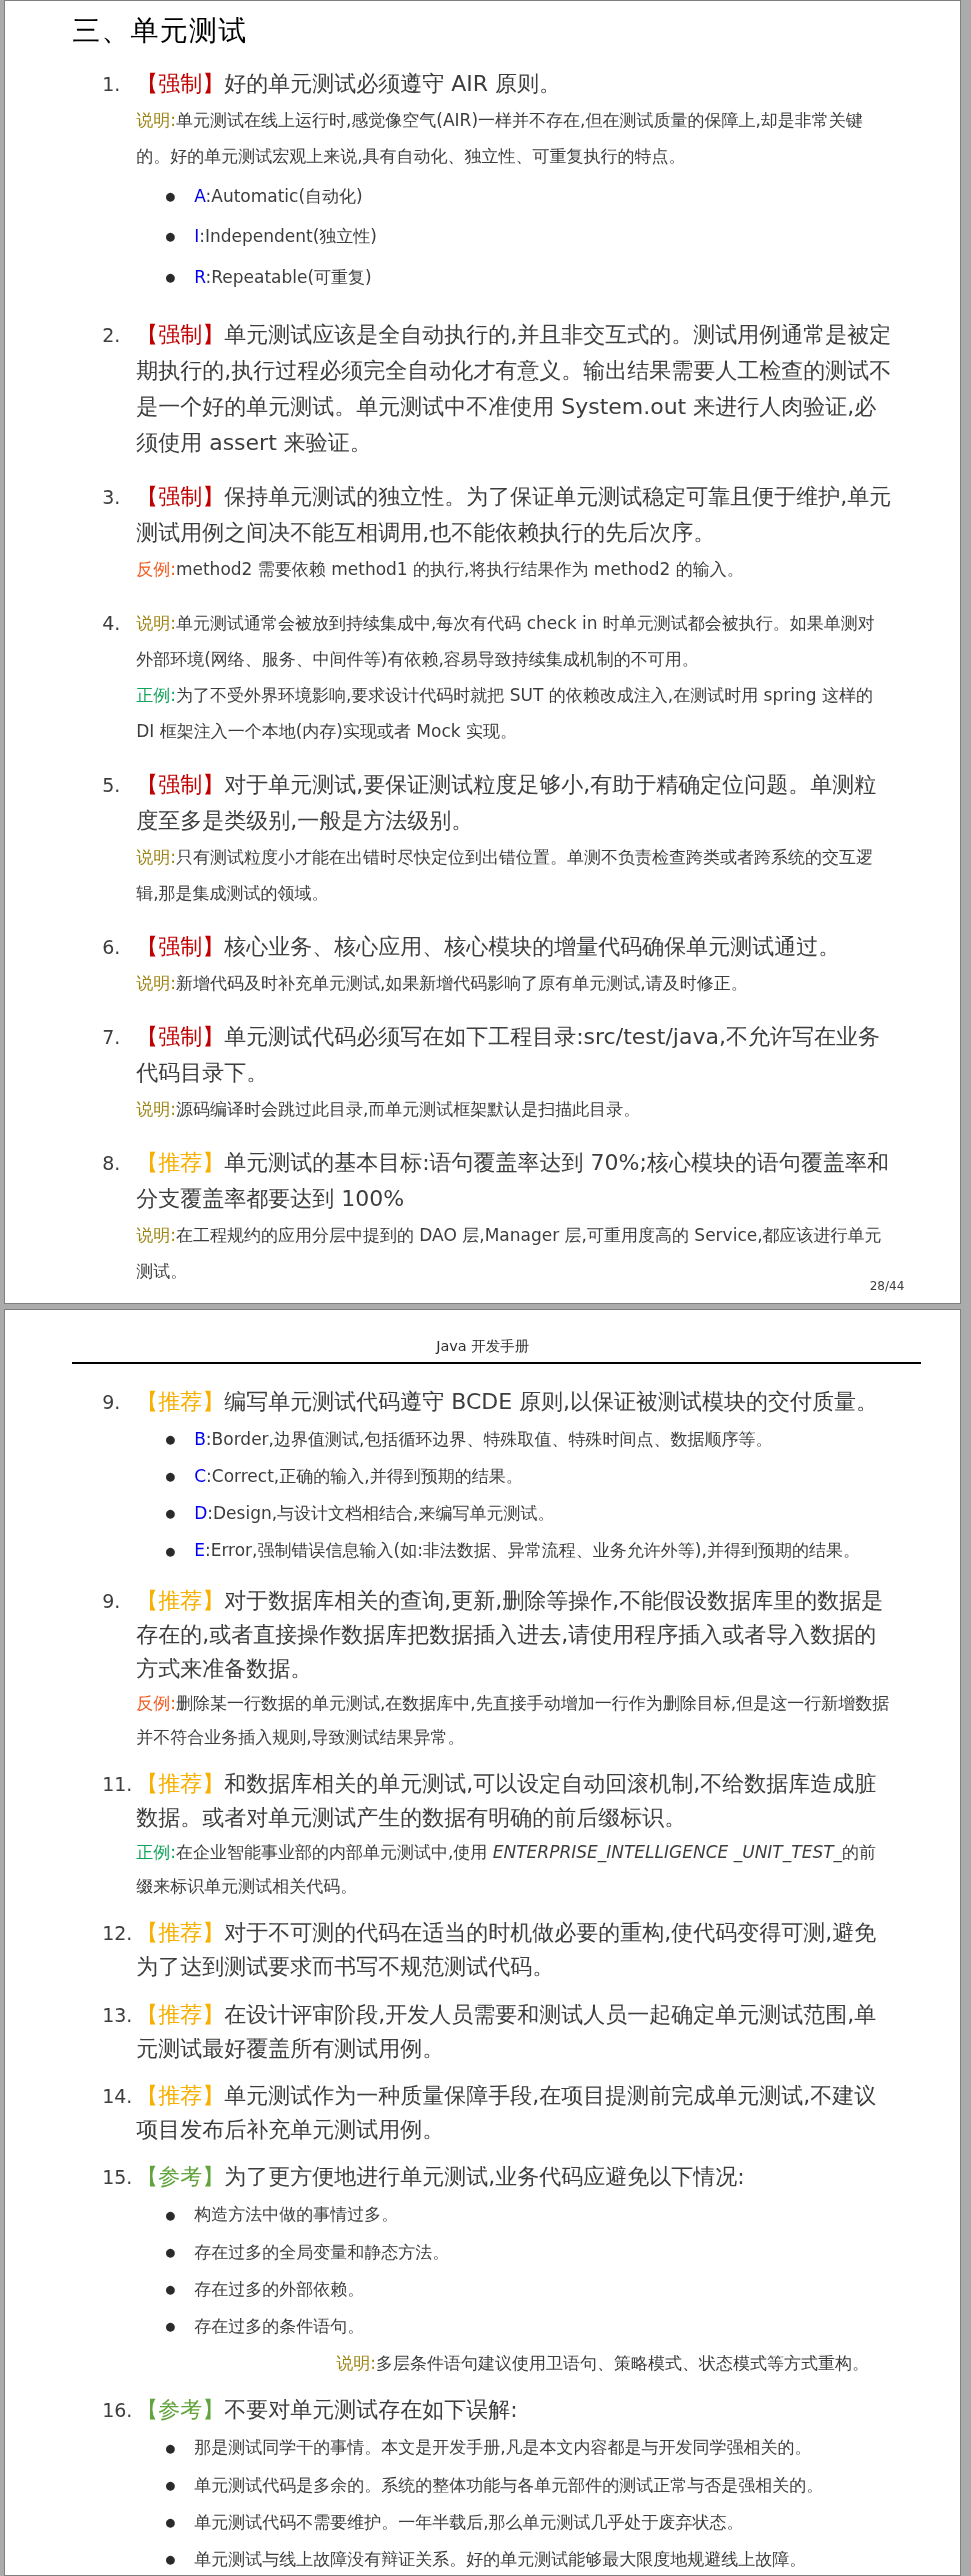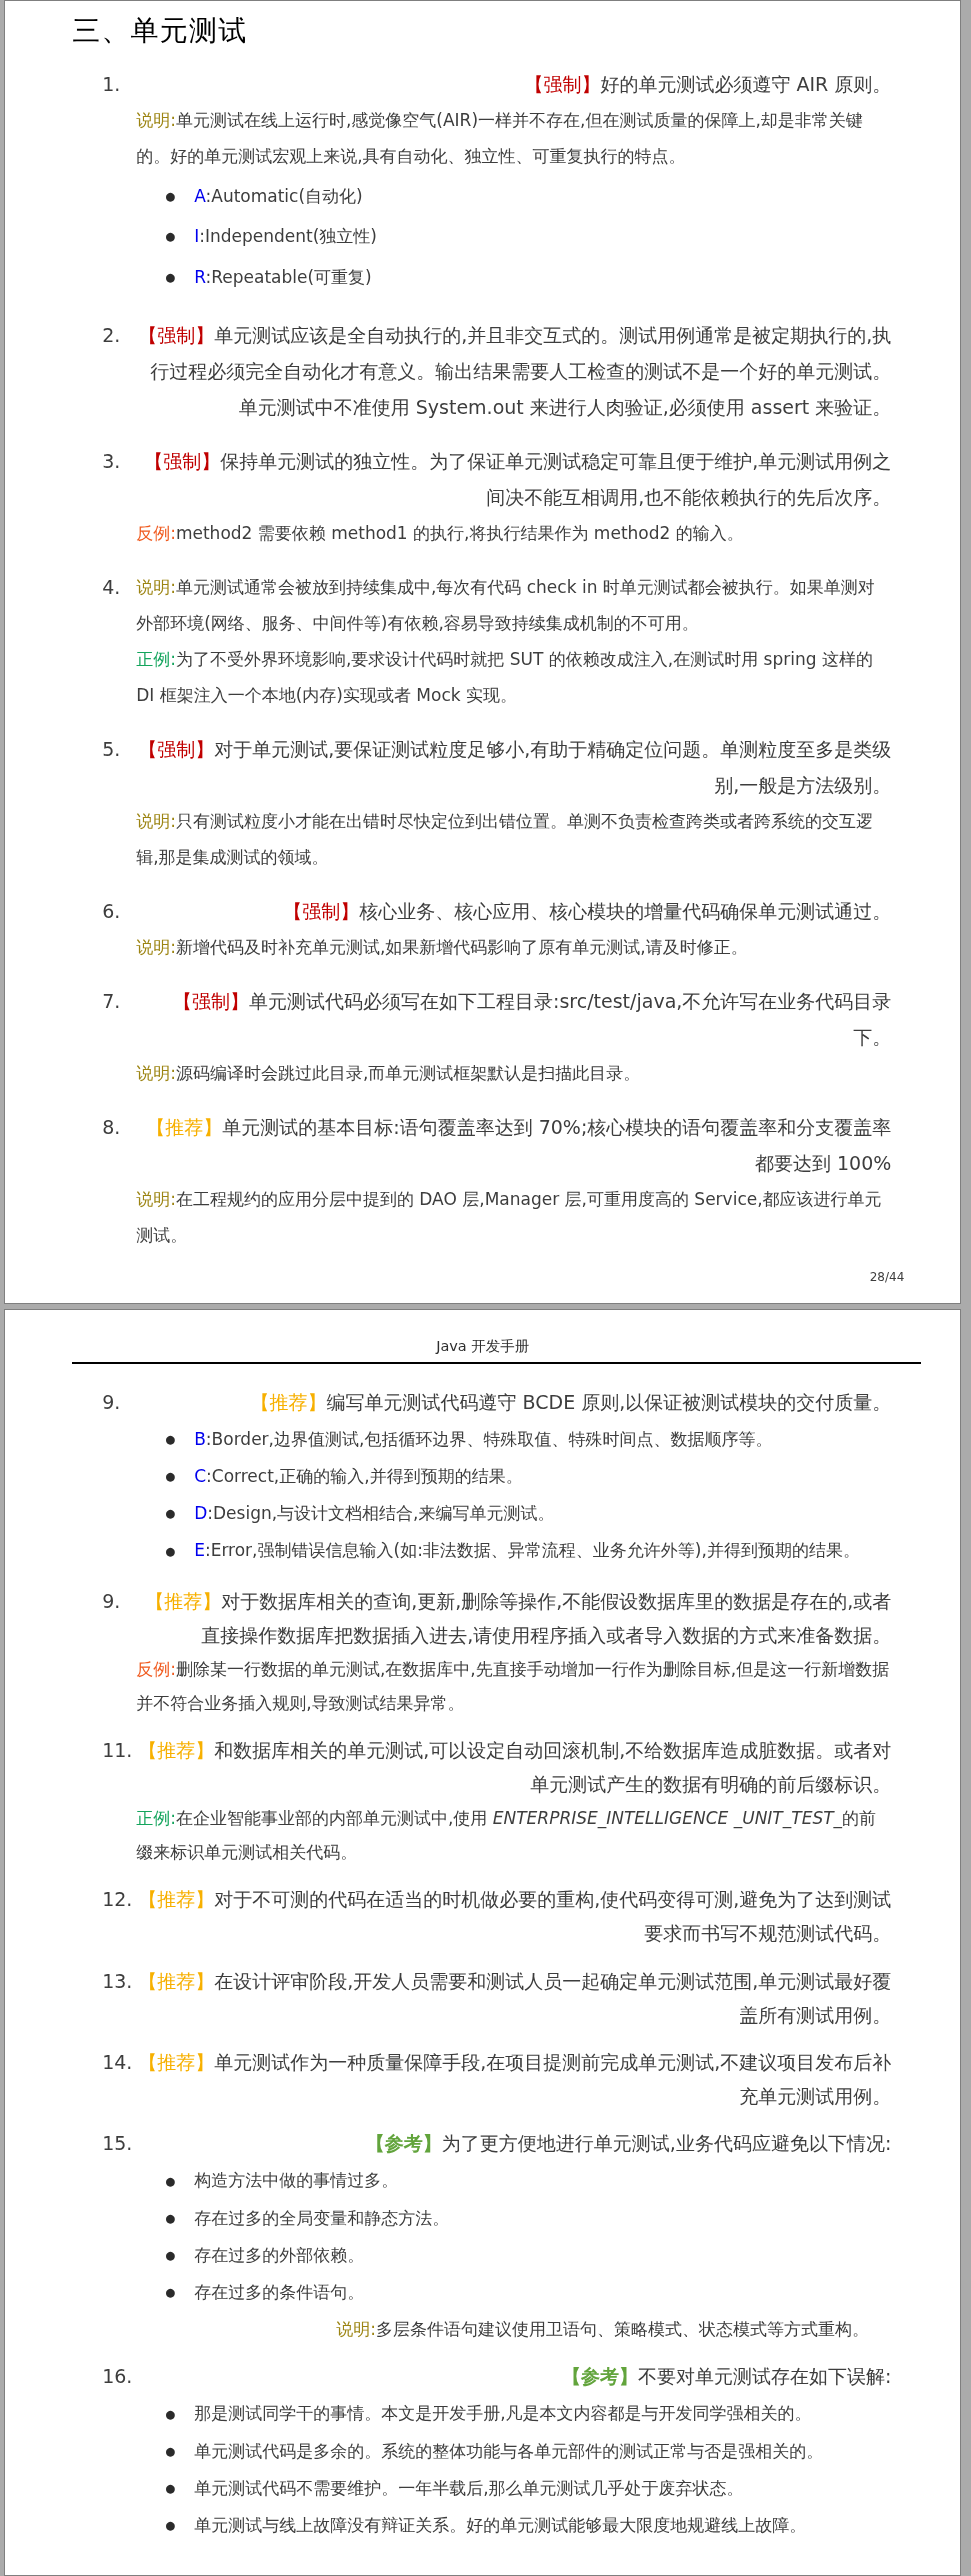--- a/index.html
+++ b/index.html
@@ -17,34 +17,34 @@
   .page-gap{height:4.8px;}
   .doc-title{
     font-size:28px;font-weight:normal;color:#000;
     margin:0 0 15.7px 67px;padding-top:11px;letter-spacing:1.2px;
   }
   .items{padding:0 69px 0 97px;}
   .item{display:flex;margin-bottom:var(--item-gap);}
   .num{flex:0 0 34px;font-size:19px;line-height:var(--lh);}
   .content{flex:1;min-width:0;}
   p{margin:0;}
-  .lead{font-size:19px;line-height:var(--lh);text-align:right;}
+  .lead{font-size:22px;line-height:var(--lh);}
   .note{font-size:17px;line-height:var(--lh);}
   .bullet{font-size:17px;line-height:var(--lh);margin:var(--bullet-gap) 0 var(--bullet-gap) 29px;}
   .dot{display:inline-block;width:29px;font-size:11.5px;vertical-align:1.8px;color:#2B2B2B;}
   .letter{color:var(--letter);}
   .tag.mandatory{color:var(--mandatory);}
   .tag.recommended{color:var(--recommended);}
-  .tag.reference{color:var(--reference);font-weight:bold;}
+  .tag.reference{color:var(--reference);}
   .note-label.shuoming{color:var(--note);margin-top:32px;}
   .note-label.positive{color:var(--positive);}
   .note-label.negative{color:var(--negative);}
   .bullet-note{margin-left:200px;}
   .italic{font-style:italic;}
-  .page-number{position:absolute;right:56px;bottom:19px;font-size:12px;color:#3D3D3D;}
+  .page-number{position:absolute;right:56px;bottom:10px;font-size:12px;color:#3D3D3D;}
   .p2-header{text-align:center;font-size:14.5px;color:#2E2E2E;padding-top:27px;}
   .p2-rule{height:2.4px;background:#000;margin:6px 39px 20.6px 67px;}
 </style>
 </head>
 <body style="--mandatory: #C00000; --recommended: #F7B000; --reference: #62A43C; --note: #9C8412; --positive: #13A45C; --negative: #F05A1E; --letter: #0000EE;">
 
 <div class="page" id="page1">
   <h1 class="doc-title">三、单元测试</h1>
   <div class="items">
       <div class="item">

